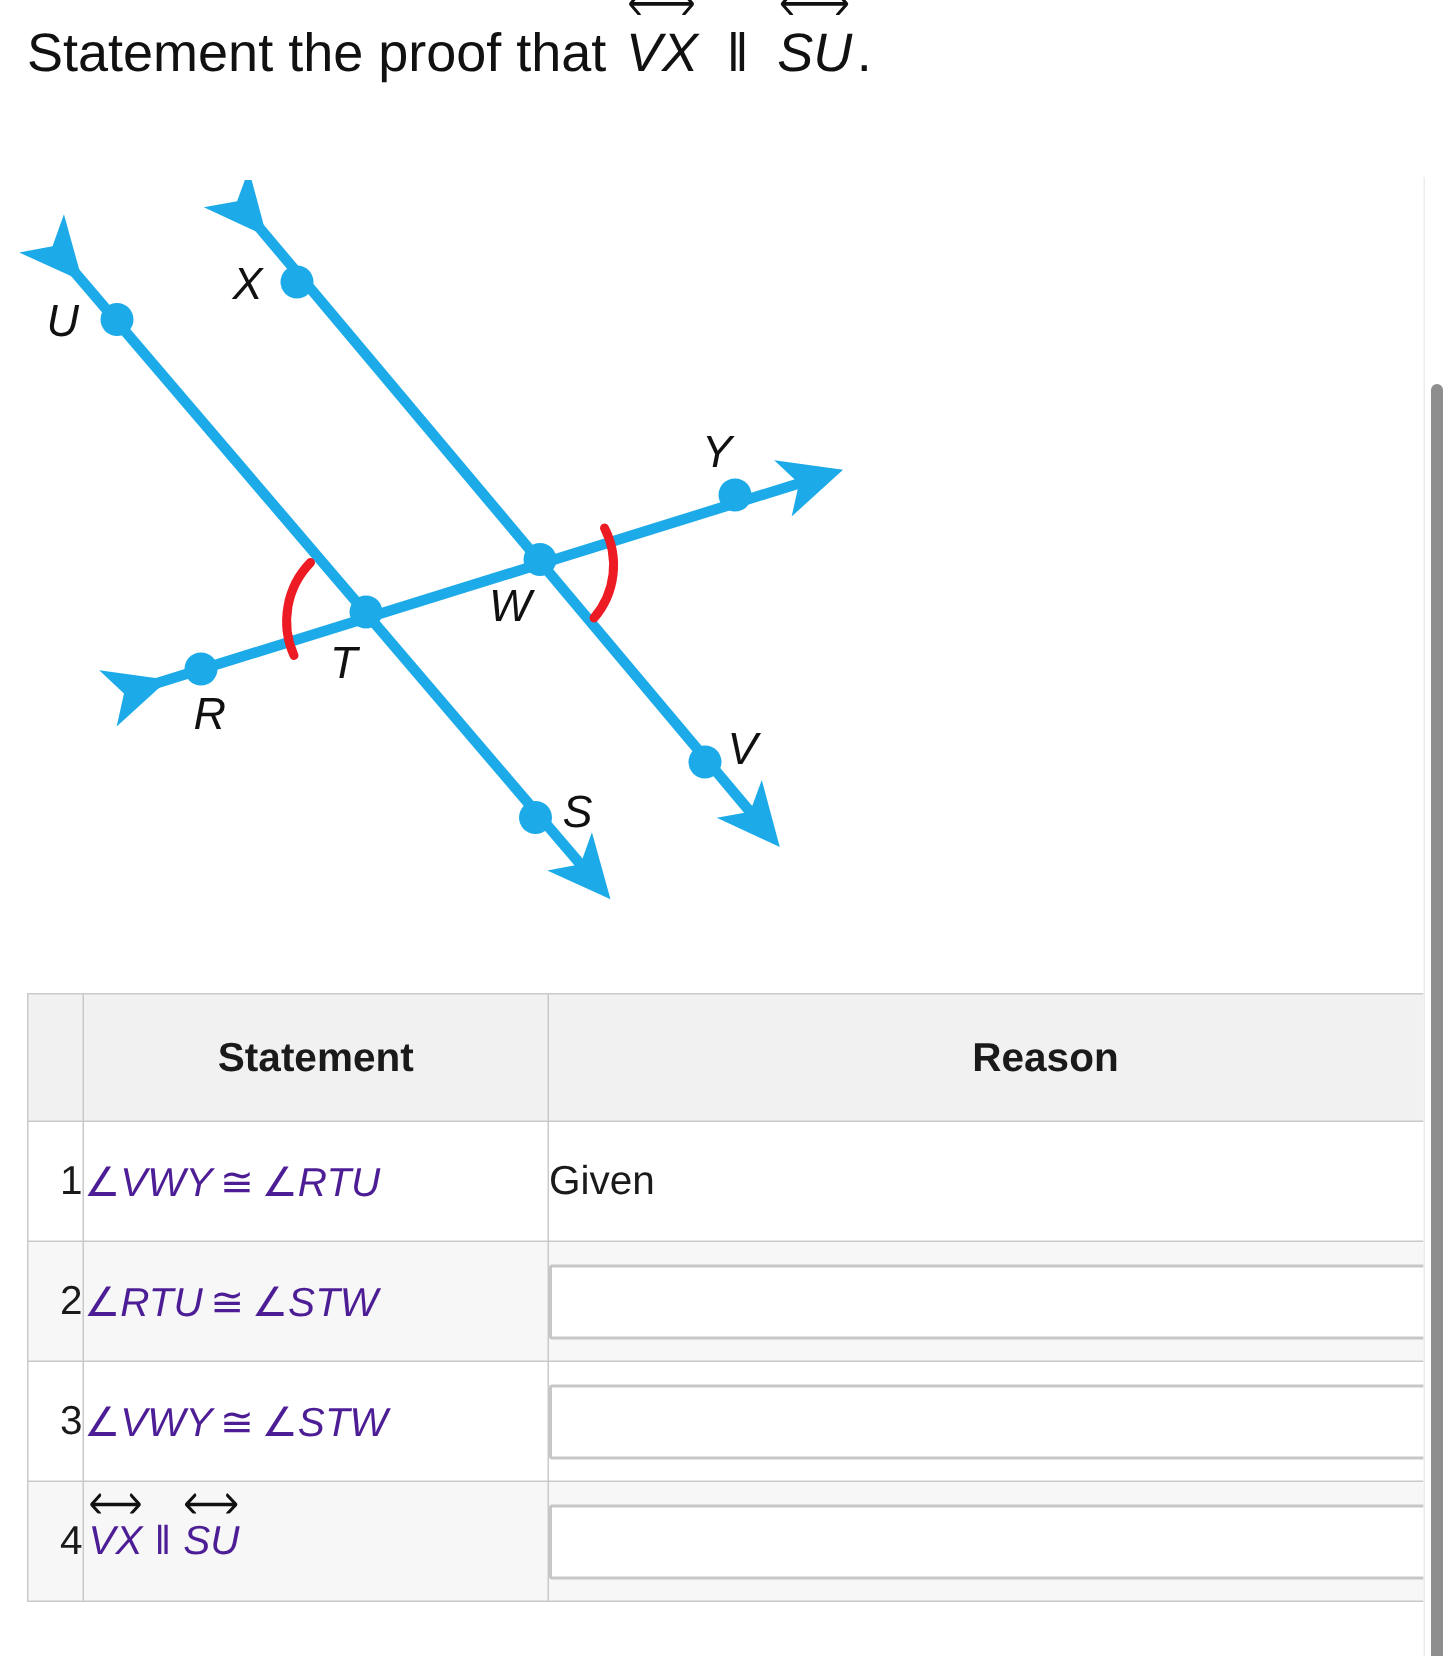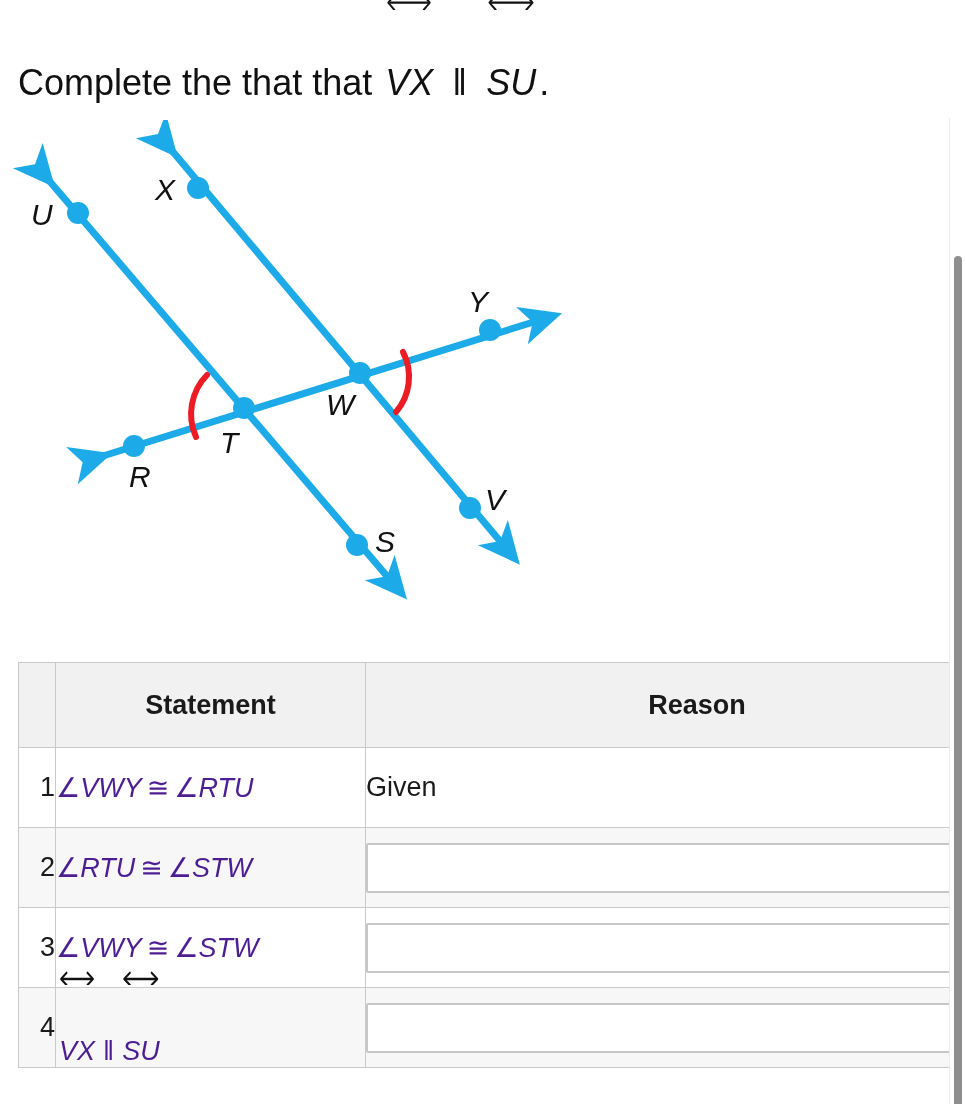--- a/index.html
+++ b/index.html
@@ -26,21 +26,21 @@
     color: #111111;
     white-space: nowrap;
   }
   .overline-seg {
     display: inline-block;
     position: relative;
     font-style: italic;
     padding: 0 2px;
     margin: 0 1px;
   }
-  .overline-seg > .seg-text { display: inline-block; margin-top: 48px; }
+  .overline-seg > .seg-text { display: inline-block; }
   .overline-seg > .seg-arrow {
     position: absolute;
     left: 0;
     right: 0;
     top: -0.62em;
     height: 0.5em;
     pointer-events: none;
   }
   .overline-seg > .seg-arrow svg { display: block; width: 100%; height: 100%; }
   .par-sym {
@@ -153,21 +153,21 @@
     width: 8px;
     height: 966px;
     background: #8e8e8e;
     border-radius: 4px;
   }
 </style>
 </head>
 <body>
 
 <div class="prompt">
-  <span>Complete the that that</span>
+  <span>Statement the proof that</span>
   <span class="overline-seg">
     <span class="seg-arrow">
       <svg viewBox="0 0 100 22" preserveAspectRatio="none" aria-hidden="true">
         <line x1="12" y1="13" x2="88" y2="13" stroke="#111111" stroke-width="3"></line>
         <polyline points="22,4 10,13 22,22" fill="none" stroke="#111111" stroke-width="3" stroke-linecap="round" stroke-linejoin="round"></polyline>
         <polyline points="78,4 90,13 78,22" fill="none" stroke="#111111" stroke-width="3" stroke-linecap="round" stroke-linejoin="round"></polyline>
       </svg>
     </span>
     <span class="seg-text">VX</span>
   </span>

